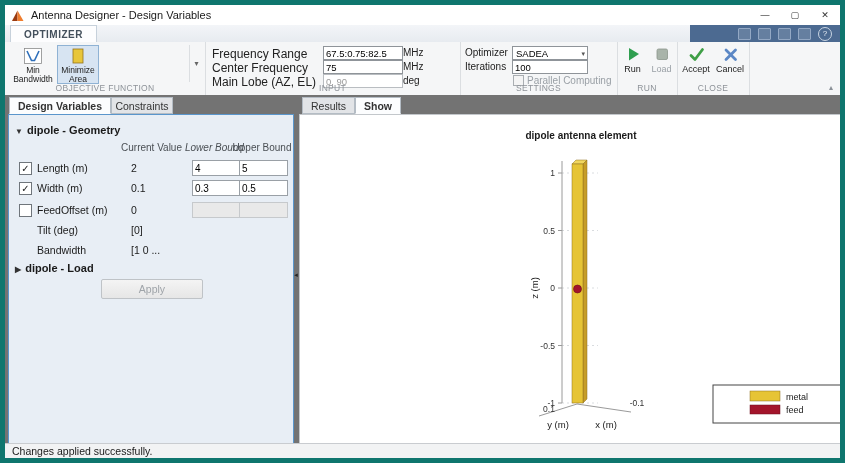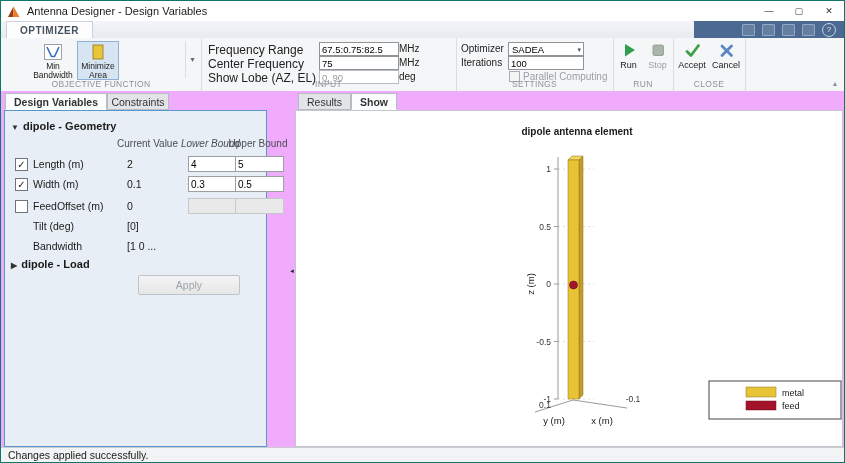--- a/index.html
+++ b/index.html
@@ -1,17 +1,17 @@
 <!DOCTYPE html>
 <html><head>
 <meta charset="utf-8">
 <style>
   html,body{margin:0;padding:0;}
   body{width:845px;height:463px;font-family:"Liberation Sans",sans-serif;background:#cfd4da;}
-  #window{position:relative;width:845px;height:463px;box-sizing:border-box;border:1px solid #0f766e;background:#eceef0;overflow:hidden;}
+  #window{position:relative;width:845px;height:463px;box-sizing:border-box;border:5px solid #0f766e;background:#eceef0;overflow:hidden;}
 
   
   #titlebar{position:absolute;top:0;left:0;right:0;height:20px;background:#ffffff;display:flex;align-items:center;}
   #app-icon{width:14px;height:13px;margin-left:6px;}
   #title-text{font-size:11px;color:#1a1a1a;margin-left:6px;white-space:nowrap;}
   #win-controls{position:absolute;right:0;top:0;display:flex;height:20px;}
   .win-btn{width:30px;height:20px;display:flex;align-items:center;justify-content:center;font-size:9px;color:#333;}
 
   
   #tabstrip{position:absolute;top:20px;left:0;right:0;height:17px;background:linear-gradient(#f3f5f8,#e7ebf0);border-bottom:1px solid #d2d8de;}
@@ -22,21 +22,21 @@
 
   
   #toolstrip{position:absolute;top:37px;left:0;right:0;height:53px;background:#f5f6f7;border-bottom:1px solid #c9ccd0;}
   .ts-sec{position:absolute;top:0;bottom:0;border-right:1px solid #dbdee1;}
   .ts-label{position:absolute;bottom:2px;left:0;right:0;text-align:center;font-size:8.5px;color:#8d9298;letter-spacing:.3px;white-space:nowrap;}
   #sec-objective{left:0;width:200px;}
   #sec-input{left:200px;width:255px;}
   #sec-settings{left:455px;width:157px;}
   #sec-run{left:612px;width:60px;}
   #sec-close{left:672px;width:72px;}
-  .big-btn{position:absolute;top:3px;width:42px;height:39px;display:flex;flex-direction:column;align-items:center;font-size:8.5px;line-height:9px;text-align:center;color:#222;word-break:break-word;border:1px solid transparent;box-sizing:border-box;margin-left:24px;}
+  .big-btn{position:absolute;top:3px;width:42px;height:39px;display:flex;flex-direction:column;align-items:center;font-size:8.5px;line-height:9px;text-align:center;color:#222;word-break:break-word;border:1px solid transparent;box-sizing:border-box;}
   .big-btn svg{margin:1px 0 1px 0;flex:none;}
   #btn-minbw{left:7px;}
   #btn-minarea{left:52px;background:#d7e4f2;border:1px solid #8fb2d4;}
   #gallery-arrow{position:absolute;left:184px;top:3px;width:13px;height:37px;border-left:1px solid #dbdee1;color:#666;font-size:8px;display:flex;align-items:center;justify-content:center;}
   .inp-row{position:absolute;left:0;right:0;height:13px;}
   .row1{top:4px;}.row2{top:18px;padding-left:8px;}.row3{top:32px;}
   .inp-label{position:absolute;left:7px;top:1px;font-size:12px;color:#222;white-space:nowrap;}
   .inp-box{position:absolute;left:118px;top:0;width:74px;height:12px;border:1px solid #8f9499;background:#fff;font-size:9.5px;font-family:"Liberation Sans",sans-serif;padding:0 2px;box-sizing:content-box;}
   .inp-box.dim{color:#9b9b9b;border-color:#b9bdc1;}
   .inp-unit{position:absolute;left:198px;top:1px;font-size:10px;color:#222;}
@@ -47,28 +47,28 @@
   #cb-parallel{position:absolute;left:53px;top:1px;width:9px;height:9px;border:1px solid #aaaeb2;background:#f4f4f4;}
   #lbl-parallel{position:absolute;left:67px;top:1px;font-size:10px;color:#9aa0a6;white-space:nowrap;}
   .small-btn{position:absolute;top:4px;width:27px;height:38px;display:flex;flex-direction:column;align-items:center;font-size:9px;color:#222;}
   .small-btn svg{margin-bottom:2px;flex:none;}
   .small-btn .dis{color:#9aa0a6;}
   #btn-run{left:2px;}#btn-stop{left:31px;}
   #btn-accept{left:3px;width:32px;}#btn-cancel{left:37px;width:32px;}
   #ribbon-collapse{position:absolute;right:7px;bottom:3px;font-size:8px;color:#8a9097;}
 
   
-  #main{position:absolute;top:90px;left:0;right:0;height:358px;background:#f0abfc;}
+  #main{position:absolute;top:90px;left:0;right:0;height:358px;background:#737373;}
   .ptab{position:absolute;top:2px;height:17px;box-sizing:border-box;border:1px solid #b4bcc4;display:flex;align-items:center;justify-content:center;font-size:10.5px;color:#333;background:#e2e4e7;}
   .ptab.active{background:#fcfdfe;font-weight:bold;border-bottom-color:#fcfdfe;}
   #ltab1{left:4px;width:102px;}
   #ltab2{left:106px;width:62px;}
   #rtab1{left:297px;width:53px;}
   #rtab2{left:350px;width:46px;}
-  #left-body{position:absolute;left:3px;top:19px;width:263px;height:337px;background:#e8eef5;border:1px solid #5a96cc;box-sizing:border-box;}
+  #left-body{position:absolute;left:3px;top:19px;width:286px;height:337px;background:#e8eef5;border:1px solid #5a96cc;box-sizing:border-box;}
   #right-body{position:absolute;left:294px;top:19px;width:548px;height:337px;background:#ffffff;border:1px solid #c3c7cb;box-sizing:border-box;text-align:right;}
   #split-handle{position:absolute;left:288px;top:172px;width:6px;height:16px;font-size:7px;color:#222;display:flex;align-items:center;justify-content:center;}
 
   
   .sec-header{position:absolute;left:6px;font-size:11px;font-weight:bold;color:#1a1a1a;white-space:nowrap;}
   .sec-arrow{font-size:8px;margin-right:4px;color:#333;}
   #geo-header{top:9px;}
   #load-header{top:147px;}
   .col-h{position:absolute;top:27px;font-size:10px;color:#4a4f54;text-align:center;white-space:nowrap;}
   #colh-current{left:105px;width:75px;}
@@ -78,21 +78,21 @@
   #vrow1{top:45px;}#vrow2{top:65px;}#vrow3{top:87px;}
   .cb{position:absolute;left:10px;top:2px;width:11px;height:11px;border:1px solid #6f757b;background:#fff;font-size:10px;line-height:11px;text-align:center;color:#222;}
   .var-label{position:absolute;left:28px;top:2px;font-size:10.5px;color:#1a1a1a;white-space:nowrap;}
   .var-cur{position:absolute;left:122px;top:2px;font-size:10.5px;color:#1a1a1a;}
   .bound{position:absolute;top:0;width:43px;height:14px;border:1px solid #9aa0a6;background:#fff;font-size:10px;font-family:"Liberation Sans",sans-serif;padding:0 2px;}
   .bound.lo{left:183px;}
   .bound.hi{left:230px;}
   .bound.off{background:#e9e9e9;border-color:#c6c9cc;}
   #tilt-row{top:107px;}
   #tiltaxis-row{top:127px;}
-  #btn-apply{position:absolute;left:92px;top:164px;width:100px;height:18px;border:1px solid #bfc3c7;border-radius:2px;background:linear-gradient(#f4f4f4,#e6e6e6);color:#9fa4a9;font-size:10.5px;display:flex;align-items:center;justify-content:center;margin-left:41px;}
+  #btn-apply{position:absolute;left:92px;top:164px;width:100px;height:18px;border:1px solid #bfc3c7;border-radius:2px;background:linear-gradient(#f4f4f4,#e6e6e6);color:#9fa4a9;font-size:10.5px;display:flex;align-items:center;justify-content:center;}
 
   
   #statusbar{position:absolute;left:0;right:0;bottom:0;height:14px;background:#f2f3f4;border-top:1px solid #c9ccd0;display:flex;align-items:center;}
   #status-text{font-size:10.5px;color:#1a1a1a;margin-left:7px;}
 </style>
 </head>
 <body>
 
 <div id="window">
 
@@ -147,21 +147,21 @@
         <span class="inp-label">Frequency Range</span>
         <input class="inp-box" value="67.5:0.75:82.5" style="">
         <span class="inp-unit">MHz</span>
       </div>
       <div class="inp-row row2">
         <span class="inp-label">Center Frequency</span>
         <input class="inp-box" value="75" style="">
         <span class="inp-unit">MHz</span>
       </div>
       <div class="inp-row row3">
-        <span class="inp-label">Show Lobe (AZ, EL)</span>
+        <span class="inp-label">Main Lobe (AZ, EL)</span>
         <input class="inp-box dim" value="0, 90" style="">
         <span class="inp-unit">deg</span>
       </div>
       <div class="ts-label">INPUT</div>
     </div>
 
     <div class="ts-sec" id="sec-settings">
       <div class="inp-row row1">
         <span class="set-label">Optimizer</span>
         <div id="dd-optimizer">
@@ -184,21 +184,21 @@
       <div class="small-btn" id="btn-run">
         <svg width="16" height="16" viewBox="0 0 16 16">
           <polygon points="4,2 14,8 4,14.5" fill="#2f9e4f"></polygon>
         </svg>
         <span>Run</span>
       </div>
       <div class="small-btn" id="btn-stop">
         <svg width="16" height="16" viewBox="0 0 16 16">
           <rect x="3" y="3" width="10.5" height="10.5" rx="1.5" fill="#a9b4aa" stroke="#8b968c" stroke-width="0.8"></rect>
         </svg>
-        <span class="dis">Stop</span>
+        <span class="dis">Load</span>
       </div>
       <div class="ts-label">RUN</div>
     </div>
 
     <div class="ts-sec" id="sec-close">
       <div class="small-btn" id="btn-accept">
         <svg width="17" height="16" viewBox="0 0 17 16">
           <polyline points="3,9.5 7,13.5 14.5,3.5" fill="none" stroke="#3f9f46" stroke-width="2.8" stroke-linecap="round" stroke-linejoin="round"></polyline>
         </svg>
         <span>Accept</span>

